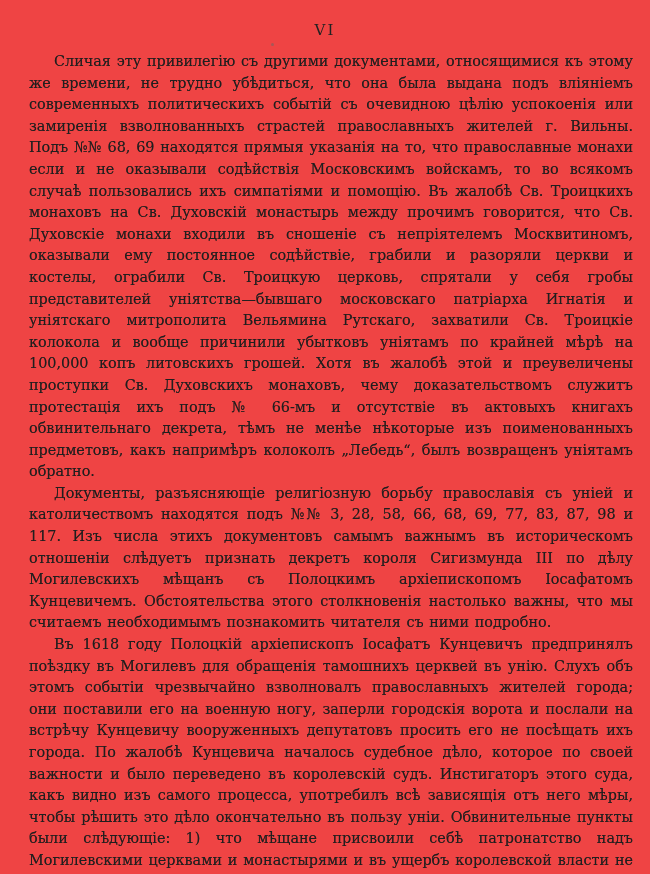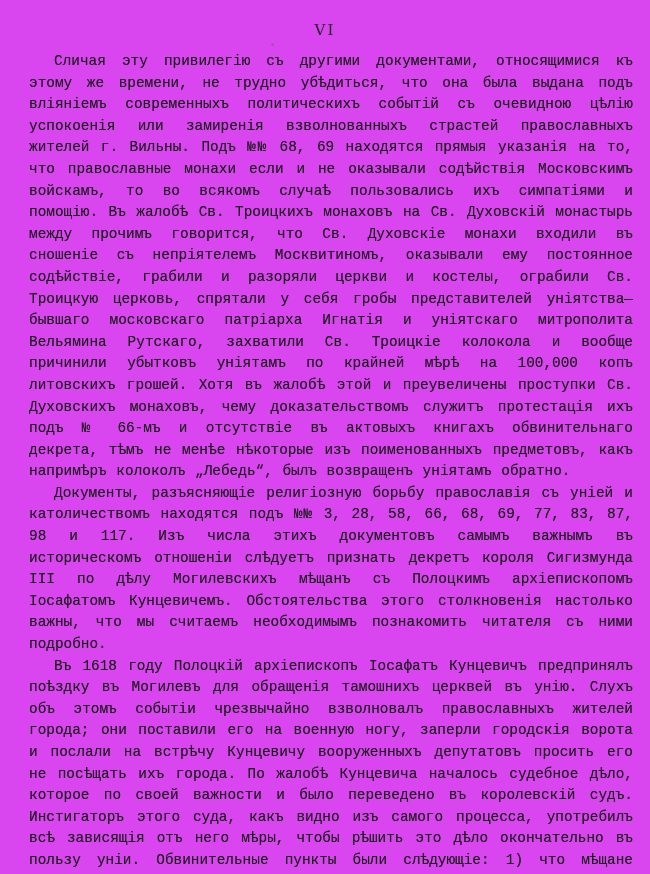--- a/index.html
+++ b/index.html
@@ -5,21 +5,21 @@
   html, body {
     margin: 0;
     padding: 0;
     background: #e8e8e6;
   }
   .page {
     position: relative;
     width: 650px;
     height: 874px;
     margin: 0 auto;
-    background: #d946ef;
+    background: #ef4444;
     overflow: hidden;
     font-family: "DejaVu Serif", "Liberation Serif", serif;
     color: #1f1f1f;
   }
   .page-number {
     position: absolute;
     top: 21px;
     left: 0;
     right: 0;
     text-align: center;
@@ -35,21 +35,20 @@
     font-size: 14.4px;
     line-height: 21.6px;
     text-align: justify;
     text-shadow: 0 0 0.45px rgba(20,20,20,0.55);
     word-spacing: 1px;
   }
   .para {
     margin: 0;
     padding: 0;
     text-indent: 25px;
-    font-family: Liberation Mono, monospace;
   }
   .scan-speck {
     position: absolute;
     background: #6a6a68;
     border-radius: 50%;
   }
   .speck-1 { left: 271px; top: 43px; width: 3px; height: 3px; opacity: .55; }
   .speck-2 { left: 36px;  top: 857px; width: 2px; height: 2px; opacity: .4; }
 </style>
 </head>

